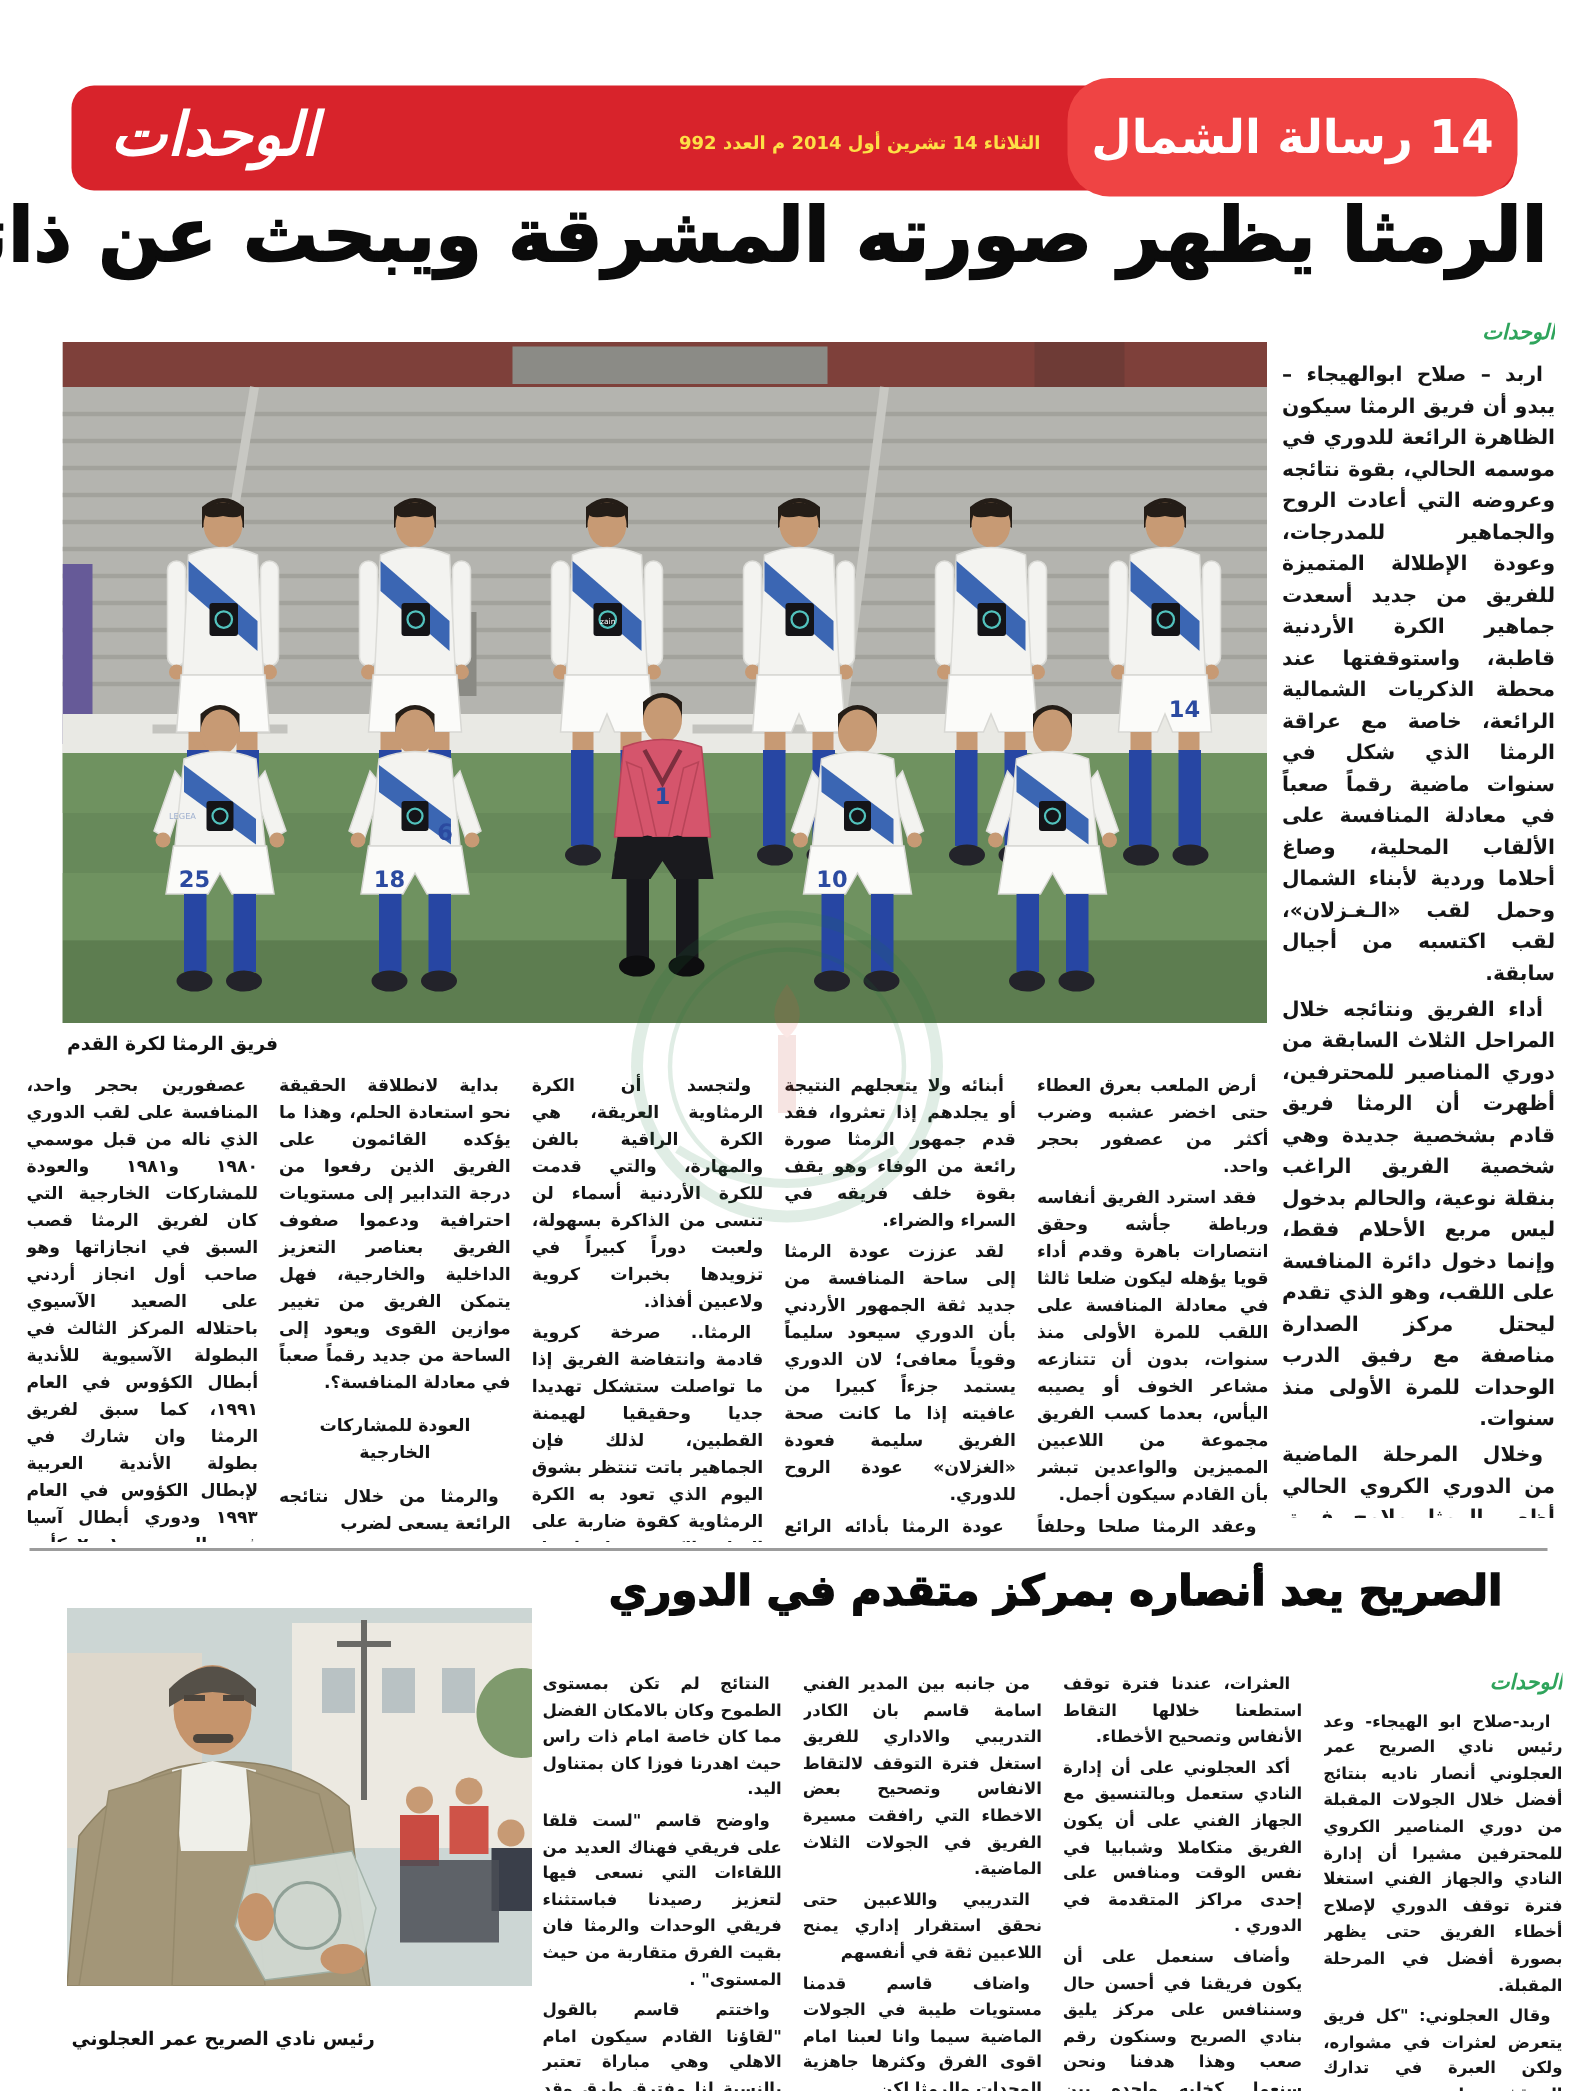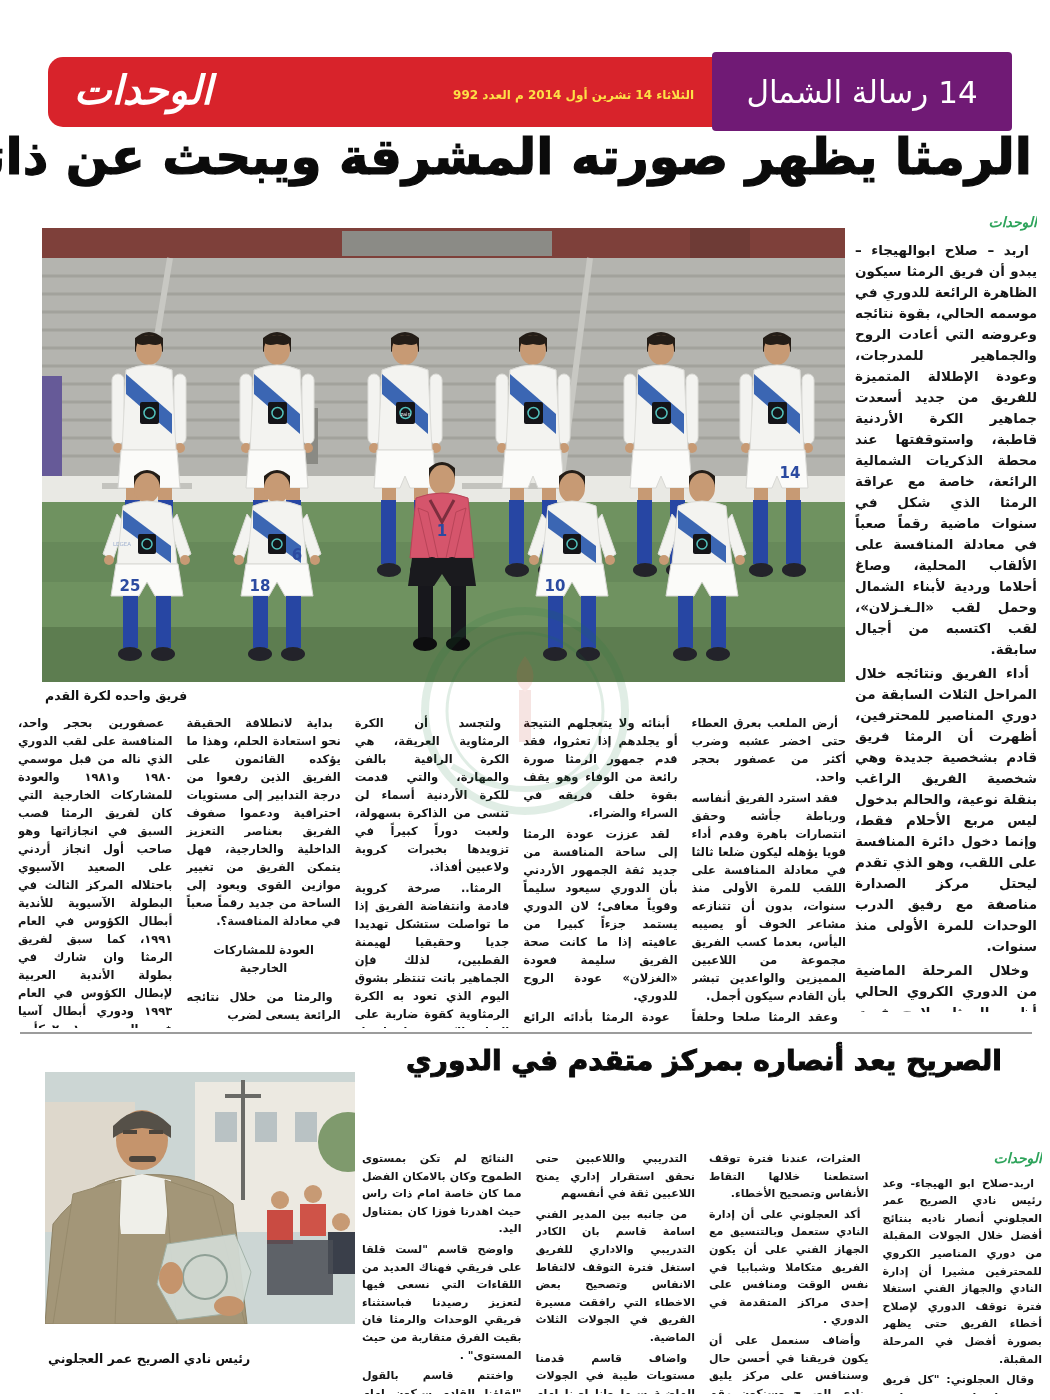--- a/index.html
+++ b/index.html
@@ -6,40 +6,40 @@
   body{
     width:1050px;height:1400px;position:relative;background:#ffffff;
     font-family:"DejaVu Sans",sans-serif;direction:rtl;overflow:hidden;color:#161616;
   }
   .abs{position:absolute;}
   
   #redbar{left:48px;top:57px;width:962px;height:70px;background:#d8232b;border-radius:15px;z-index:2;}
   #sectionlogo{position:absolute;left:26px;top:0;height:70px;line-height:66px;
     color:#fff;font-size:40px;font-weight:bold;font-style:italic;letter-spacing:1px;}
   #dateline{position:absolute;right:316px;bottom:25px;color:#fde047;font-size:12px;font-weight:bold;}
-  #badge{position:absolute;right:-2px;top:-5px;width:300px;height:79px;background:#701a75;
-    border-radius:4px;display:flex;align-items:center;justify-content:center;
-    color:#fff;font-size:31px;font-weight:normal;}
+  #badge{position:absolute;right:-2px;top:-5px;width:300px;height:79px;background:#ef4444;
+    border-radius:28px;display:flex;align-items:center;justify-content:center;
+    color:#fff;font-size:31px;font-weight:bold;}
   
   #headline1{left:20px;top:128px;width:1012px;text-align:center;font-size:50px;font-weight:bold;
     color:#0b0b0b;-webkit-text-stroke:1.2px #0b0b0b;white-space:nowrap;z-index:2;}
   #headline2{left:372px;top:1044px;width:664px;text-align:center;font-size:28px;font-weight:bold;
     color:#0b0b0b;-webkit-text-stroke:1px #0b0b0b;white-space:nowrap;z-index:2;}
   
   .tag{color:#2fa45c;font-style:italic;font-weight:bold;font-size:14px;text-align:right;margin:0 0 7px;}
   .bp{margin:0 0 3px;text-align:justify;text-indent:8px;}
   .colsub{text-align:center;font-weight:bold;margin:11px 12px;text-indent:0;}
   #leadcol{left:855px;top:212px;width:182px;height:800px;font-size:13.5px;line-height:21px;
     font-weight:bold;overflow:hidden;z-index:1;}
   #cols1{left:18px;top:714px;width:828px;height:314px;display:flex;gap:14px;
     font-size:11.5px;line-height:18px;font-weight:bold;overflow:hidden;z-index:2;}
   #cols1 .col{flex:1;overflow:hidden;}
   #cols2{left:362px;top:1114px;width:680px;height:280px;display:flex;gap:14px;
     font-size:11px;line-height:17.6px;font-weight:bold;overflow:hidden;z-index:2;}
-  #cols2 .col{flex:1;overflow:hidden;margin-top:36px;}
+  #cols2 .col{flex:1;overflow:hidden;}
   #rule{left:20px;top:1032px;width:1012px;height:2px;background:#9c9c9c;z-index:1;}
   .caption{font-size:12.5px;font-weight:bold;color:#111;direction:rtl;}
   #caption1{left:45px;top:688px;width:320px;text-align:left;z-index:2;}
   #caption2{left:48px;top:1330px;width:300px;text-align:left;z-index:2;margin-top:21px;}
   
   #photo1{left:42px;top:228px;width:803px;height:454px;z-index:1;}
   #photo2{left:45px;top:1072px;width:310px;height:252px;z-index:1;}
   #watermark{left:412px;top:598px;width:226px;height:226px;opacity:.13;z-index:3;pointer-events:none;}
   svg{display:block;}
   .jnum{font-family:"DejaVu Sans",sans-serif;font-weight:bold;font-size:15px;fill:#2b4aa0;text-anchor:middle;}
@@ -167,21 +167,21 @@
     <text class="jnum" x="218" y="363">18</text>
     <text class="jnum" x="255" y="332" font-size="13">6</text>
     <text class="jnum" x="400" y="308" fill="#22222a" font-size="17">1</text>
     <text class="jnum" x="513" y="363">10</text>
     <text class="jnum" x="748" y="250">14</text>
     <text x="363.5" y="188" font-size="5" fill="#ffffff" text-anchor="middle">zain</text>
     <text x="80" y="318" font-size="5.5" fill="#9fb0cf" text-anchor="middle">LEGEA</text>
   </g>
 </svg>
 
-<div class="abs caption" id="caption1">فريق واحده لكرة القدم</div>
+<div class="abs caption" id="caption1">فريق الرمثا لكرة القدم</div>
 
 <div class="abs" id="leadcol">
   <div class="tag">الوحدات</div>
   <p class="bp">اربد – صلاح ابوالهيجاء – يبدو أن فريق الرمثا سيكون الظاهرة الرائعة للدوري في موسمه الحالي، بقوة نتائجه وعروضه التي أعادت الروح والجماهير للمدرجات، وعودة الإطلالة المتميزة للفريق من جديد أسعدت جماهير الكرة الأردنية قاطبة، واستوقفتها عند محطة الذكريات الشمالية الرائعة، خاصة مع عراقة الرمثا الذي شكل في سنوات ماضية رقماً صعباً في معادلة المنافسة على الألقاب المحلية، وصاغ أحلاما وردية لأبناء الشمال وحمل لقب «الـغـزلان»، لقب اكتسبه من أجيال سابقة.</p>
   <p class="bp">أداء الفريق ونتائجه خلال المراحل الثلاث السابقة من دوري المناصير للمحترفين، أظهرت أن الرمثا فريق قادم بشخصية جديدة وهي شخصية الفريق الراغب بنقلة نوعية، والحالم بدخول ليس مربع الأحلام فقط، وإنما دخول دائرة المنافسة على اللقب، وهو الذي تقدم ليحتل مركز الصدارة مناصفة مع رفيق الدرب الوحدات للمرة الأولى منذ سنوات.</p>
   <p class="bp">وخلال المرحلة الماضية من الدوري الكروي الحالي أظهر الرمثا ملامح فريق قادم بقوة، ليس لأنه احتل مركز الصدارة ولكن بالنظر لهامش وحجم التطور الذي أصاب الفريق وما يزال أمامه الكثير.</p>
 
 </div>
 
 <svg class="abs" id="watermark" viewBox="0 0 226 226" xmlns="http://www.w3.org/2000/svg">
@@ -264,22 +264,22 @@
     <div class="tag">الوحدات</div>
     <p class="bp">اربد-صلاح ابو الهيجاء- وعد رئيس نادي الصريح عمر العجلوني أنصار ناديه بنتائج أفضل خلال الجولات المقبلة من دوري المناصير الكروي للمحترفين مشيرا أن إدارة النادي والجهاز الفني استغلا فترة توقف الدوري لإصلاح أخطاء الفريق حتى يظهر بصورة أفضل في المرحلة المقبلة.</p>
     <p class="bp">وقال العجلوني: "كل فريق يتعرض لعثرات في مشواره، ولكن العبرة في تدارك الموقف وتجاوز</p>
   </div>
   <div class="col">
     <p class="bp">العثرات، عندنا فترة توقف استطعنا خلالها التقاط الأنفاس وتصحيح الأخطاء.</p>
     <p class="bp">أكد العجلوني على أن إدارة النادي ستعمل وبالتنسيق مع الجهاز الفني على أن يكون الفريق متكاملا وشبابيا في نفس الوقت ومنافس على إحدى مراكز المتقدمة في الدوري .</p>
     <p class="bp">وأضاف سنعمل على أن يكون فريقنا في أحسن حال وسننافس على مركز يليق بنادي الصريح وسنكون رقم صعب وهذا هدفنا ونحن سنعمل كخليه واحده بين الاداره والكادر</p>
   </div>
   <div class="col">
+    <p class="bp">من جانبه بين المدير الفني اسامة قاسم بان الكادر التدريبي والاداري للفريق استغل فترة التوقف لالتقاط الانفاس وتصحيح بعض الاخطاء التي رافقت مسيرة الفريق في الجولات الثلاث الماضية.</p>
     <p class="bp">التدريبي واللاعبين حتى نحقق استقرار إداري يمنح اللاعبين ثقة في أنفسهم</p>
-    <p class="bp">من جانبه بين المدير الفني اسامة قاسم بان الكادر التدريبي والاداري للفريق استغل فترة التوقف لالتقاط الانفاس وتصحيح بعض الاخطاء التي رافقت مسيرة الفريق في الجولات الثلاث الماضية.</p>
     <p class="bp">واضاف قاسم قدمنا مستويات طيبة في الجولات الماضية سيما وانا لعبنا امام اقوى الفرق وكثرها جاهزية الوحدات والرمثا لكن</p>
   </div>
   <div class="col">
     <p class="bp">النتائج لم تكن بمستوى الطموح وكان بالامكان الفضل مما كان خاصة امام ذات راس حيث اهدرنا فوزا كان بمتناول اليد.</p>
     <p class="bp">واوضح قاسم "لست قلقا على فريقي فهناك العديد من اللقاءات التي نسعى فيها لتعزيز رصيدنا فباستثناء فريقي الوحدات والرمثا فان بقيت الفرق متقاربة من حيث المستوى" .</p>
     <p class="bp">واختتم قاسم بالقول "لقاؤنا القادم سيكون امام الاهلي وهي مباراة تعتبر بالنسبة لنا مفترق طرق وقد قمنا بالتحضير لها بشكل جيد.</p>
   </div>
 </div>
 
 </body></html>

